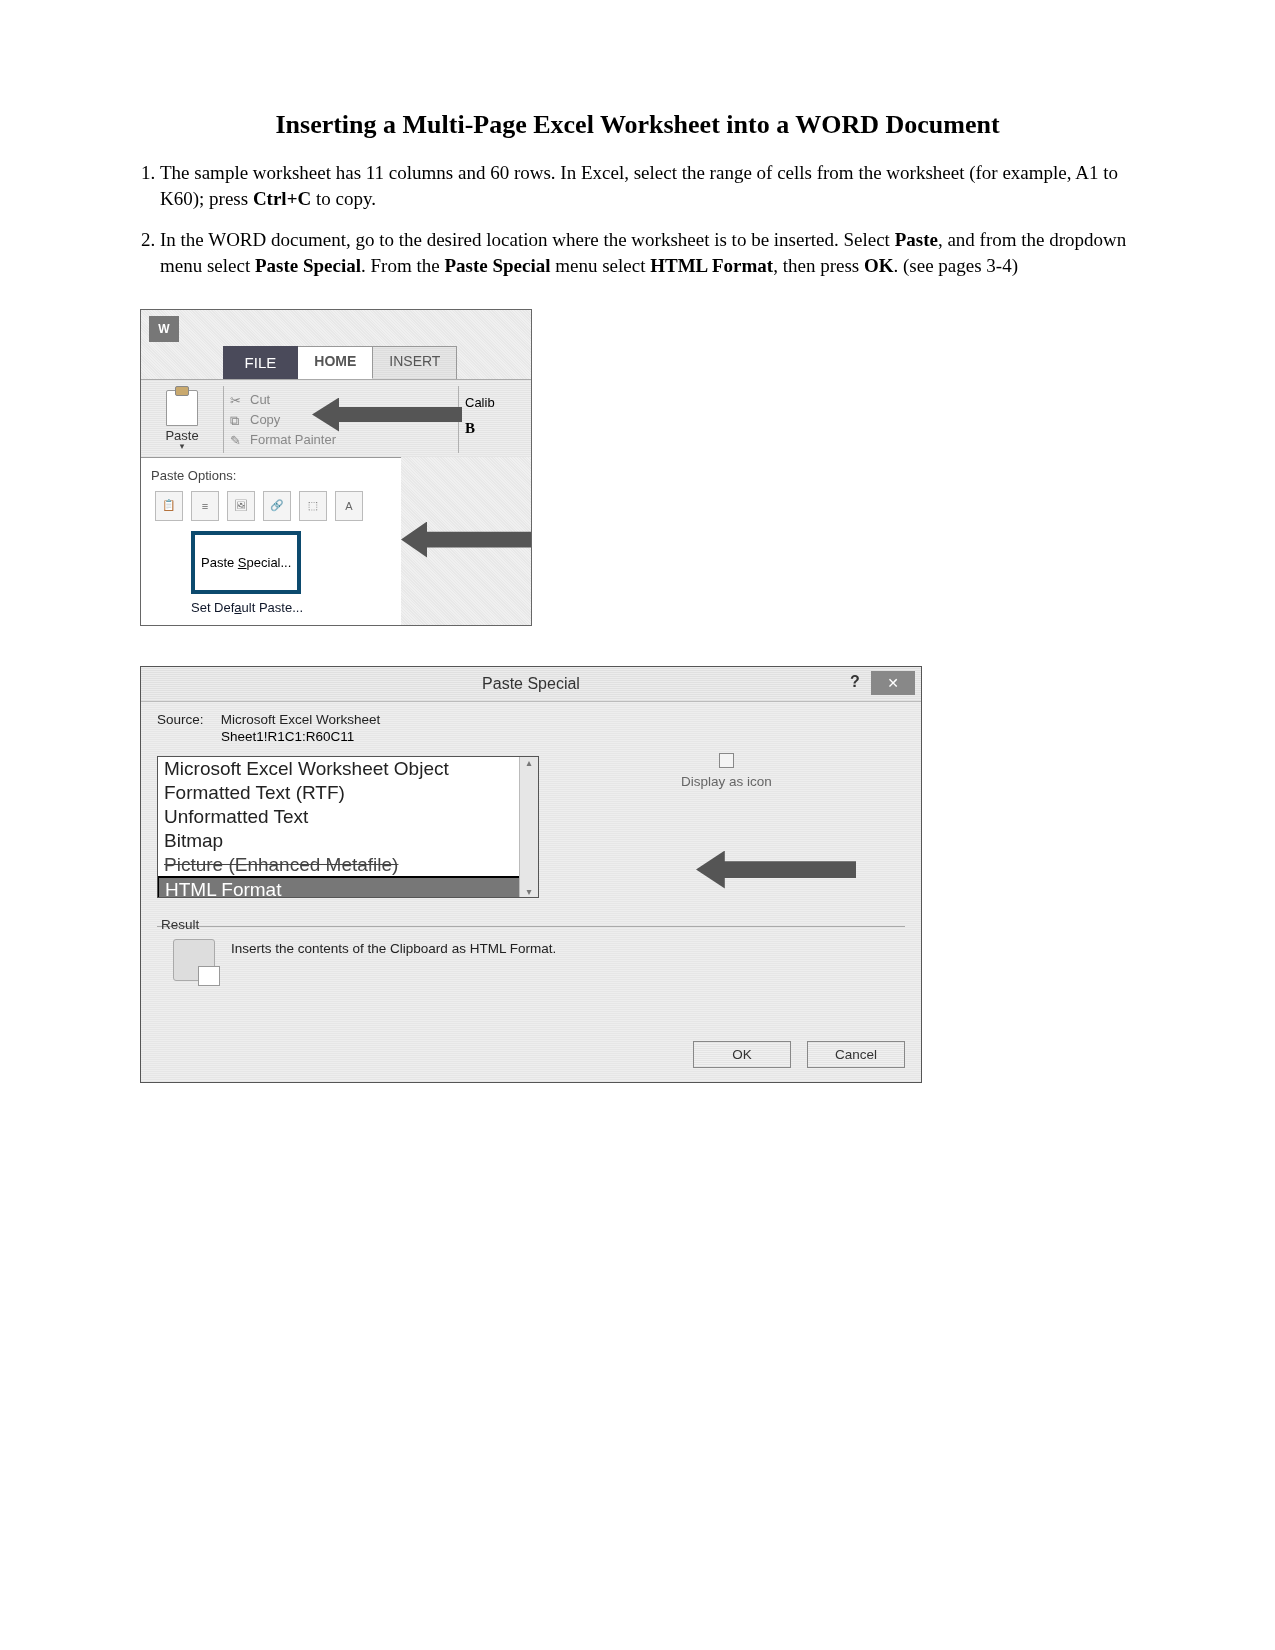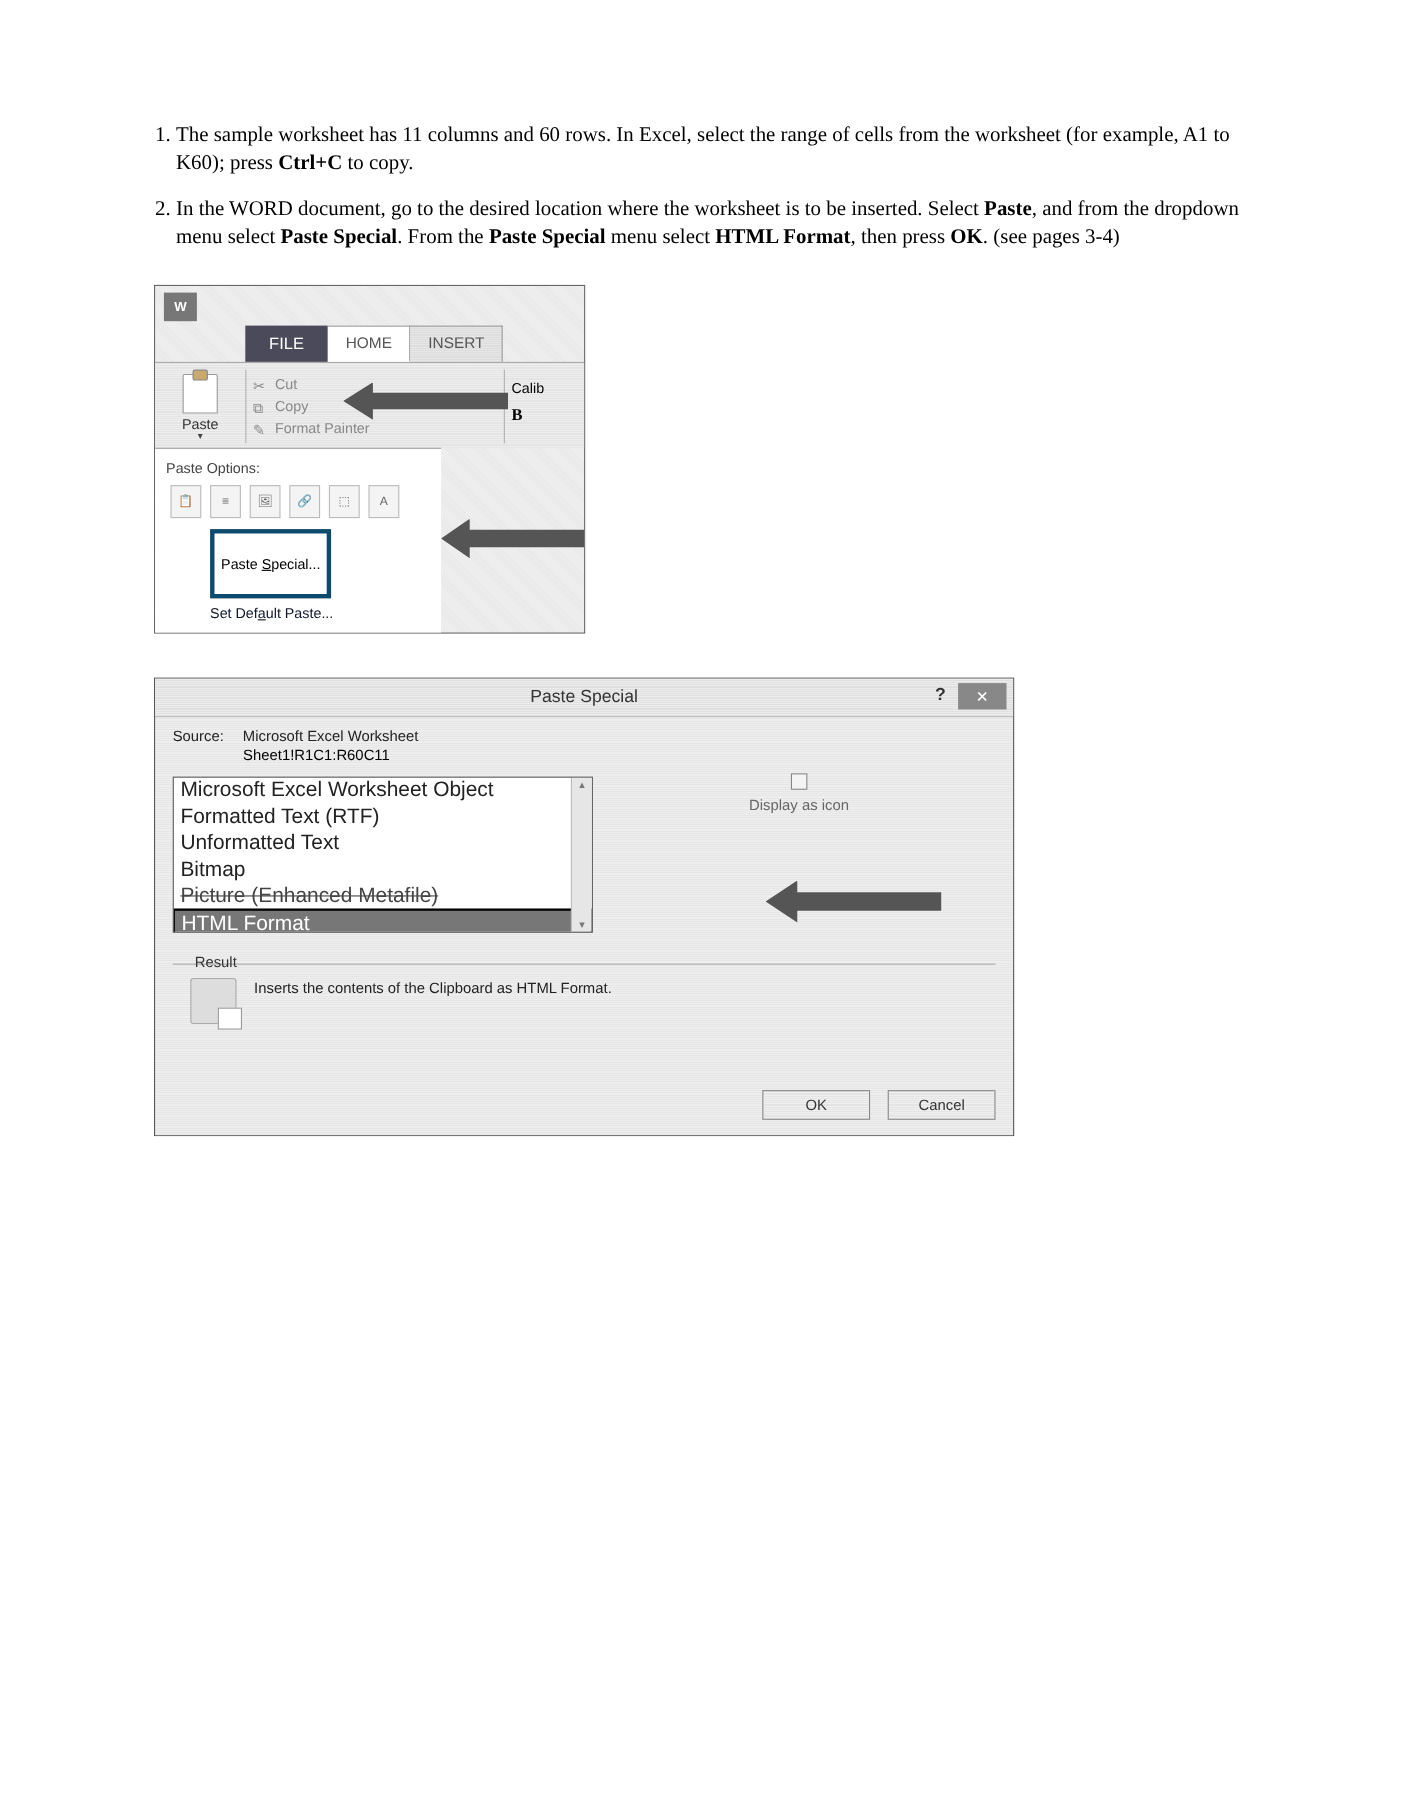--- a/index.html
+++ b/index.html
@@ -65,20 +65,21 @@
   .tab.file {
     background: #4a4a5a;
     color: #fff;
     border: none;
     padding: 8px 22px;
     font-size: 15px;
   }
   .tab.home {
     background: #fff;
     border-bottom: 1px solid #fff;
+    font-weight: bold;
   }
   .ribbon-body {
     display: flex;
     border-top: 1px solid #aaa;
     background: repeating-linear-gradient(0deg,#e4e4e4,#e4e4e4 1px,#eee 1px,#eee 2px);
     padding: 6px 0 4px 0;
     position: relative;
   }
   .paste-group {
     width: 70px;
@@ -242,21 +243,21 @@
     left:555px; top:184px; width:160px;height:38px;
     background:#555;
     clip-path: polygon(0 50%, 18% 0, 18% 28%, 100% 28%, 100% 72%, 18% 72%, 18% 100%);
   }
   .result-frame {
     margin-top: 28px;
     border-top: 1px solid #aaa;
     position:relative; padding: 12px 4px 46px 4px;
   }
   .result-lbl {
-    position:absolute; top:-10px; left:16px; background:inherit; padding:0 4px;
+    position:absolute; top:-10px; left:0; background:inherit; padding:0 4px;
     font-size:13.5px;color:#333;
   }
   .result-row { display:flex; gap:16px; align-items:flex-start; }
   .res-icon {
     width:40px;height:40px;background:#ddd;border:1px solid #aaa;border-radius:3px;
     position:relative;margin-left:12px;
   }
   .res-icon::after{
     content:"";position:absolute;right:-6px;bottom:-6px;width:20px;height:18px;
     background:#fff;border:1px solid #999;
@@ -270,20 +271,21 @@
     background: repeating-linear-gradient(0deg,#e4e4e4,#e4e4e4 1px,#f0f0f0 1px,#f0f0f0 2px);
     font-size:13.5px;color:#333;
   }
   .u { text-decoration: underline; }
 </style>
 </head>
 <body>
 
 <div class="page">
 
+  <h1 class="title">Inserting a Multi-Page Excel Worksheet into a WORD Document</h1>
 
   <ol class="steps">
     <li>
       <span>The sample worksheet has 11 columns and 60 rows. In Excel, select the range of cells from the worksheet (for example, A1 to K60); press </span><span class="b">Ctrl+C</span><span> to copy.</span>
     </li>
     <li>
       <span>In the WORD document, go to the desired location where the worksheet is to be inserted. Select </span><span class="b">Paste</span><span>, and from the dropdown menu select </span><span class="b">Paste Special</span><span>. From the </span><span class="b">Paste Special</span><span> menu select </span><span class="b">HTML Format</span><span>, then press </span><span class="b">OK</span><span>. (see pages 3-4)</span>
     </li>
   </ol>
 

